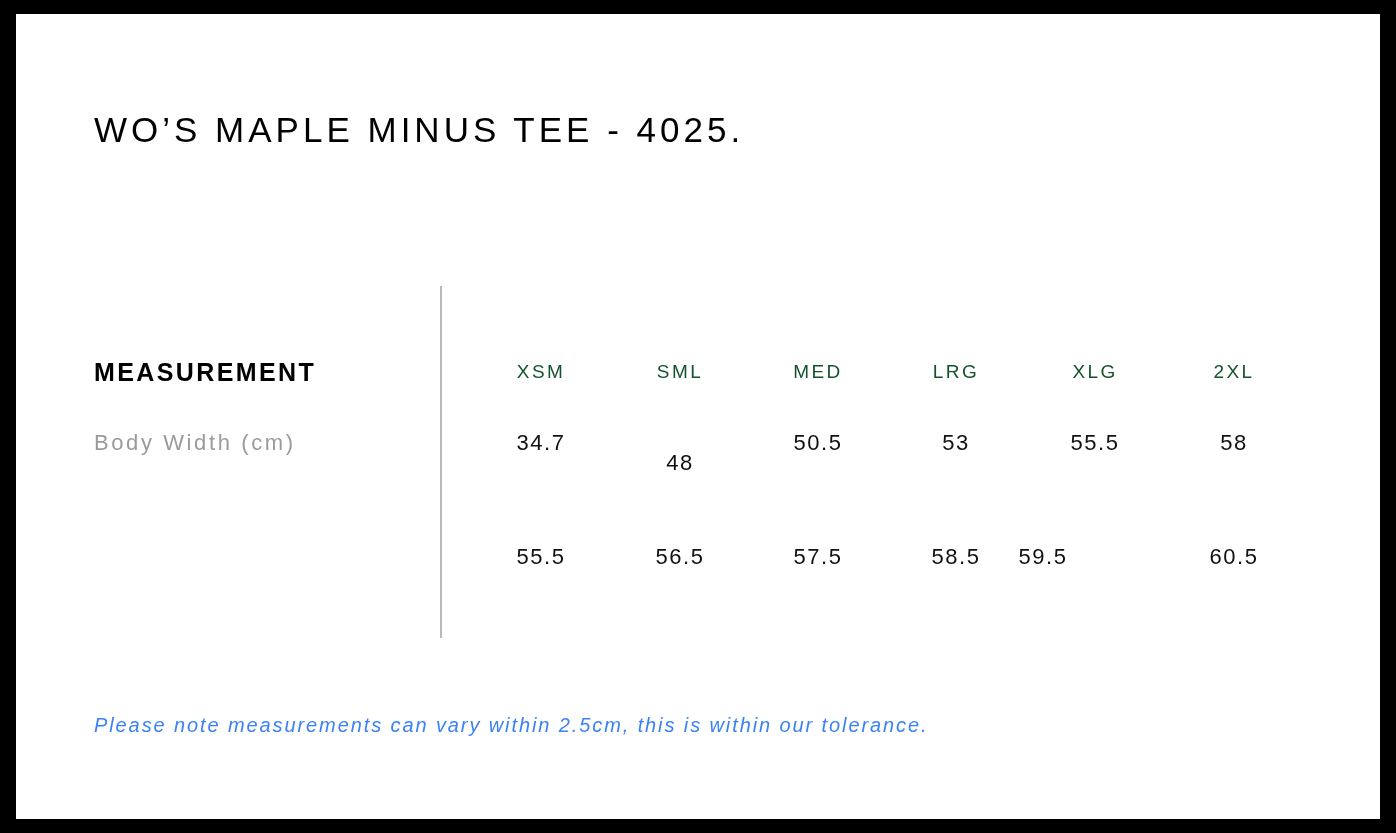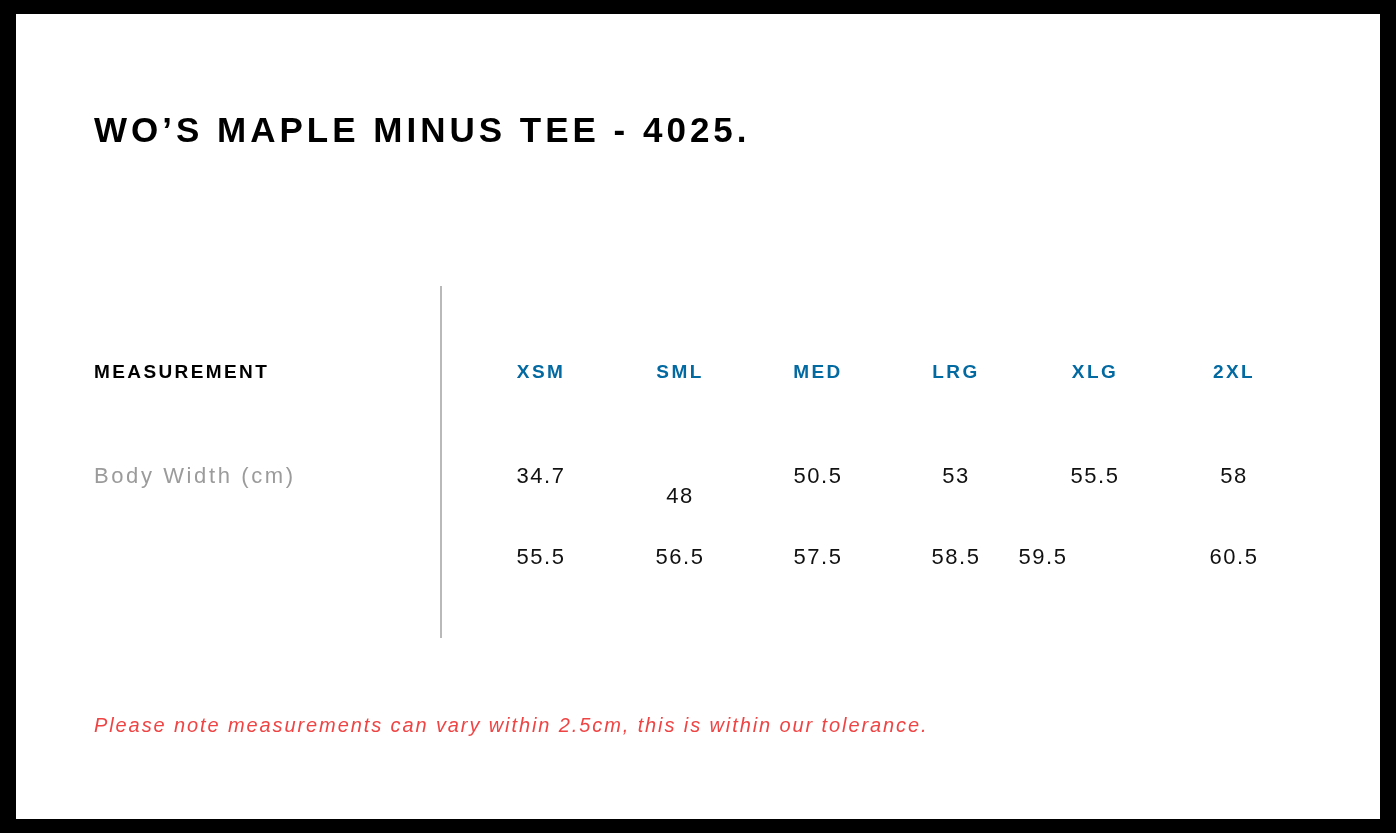--- a/index.html
+++ b/index.html
@@ -20,21 +20,21 @@
     width: 1364px;
     height: 805px;
     background: #ffffff;
     box-sizing: border-box;
   }
   .title {
     position: absolute;
     left: 78px;
     top: 96px;
     font-size: 35px;
-    font-weight: bold;
+    font-weight: normal;
     letter-spacing: 4.0px;
     color: #000000;
     white-space: nowrap;
   }
   .divider {
     position: absolute;
     left: 424px;
     top: 272px;
     width: 2px;
     height: 352px;
@@ -47,67 +47,67 @@
     width: 100%;
     height: 100%;
   }
   .row {
     position: absolute;
     left: 0;
     width: 100%;
     height: 40px;
   }
   .row-header { top: 338px; }
-  .row-0 { top: 442px; }
+  .row-0 { top: 409px; }
   .row-1 { top: 523px; }
 
   .cell {
     position: absolute;
     top: 0;
     line-height: 40px;
     white-space: nowrap;
   }
   .measure-head {
     left: 78px;
-    font-size: 19px;
+    font-size: 25px;
     font-weight: bold;
     letter-spacing: 2.4px;
     color: #000000;
   }
   .measure-label {
     left: 78px;
     font-size: 22px;
     font-weight: normal;
     letter-spacing: 2.6px;
     color: #9b9b9b;
   }
   .size-head {
     font-size: 19px;
-    font-weight: bold;
+    font-weight: normal;
     letter-spacing: 2.4px;
-    color: #0369a1;
+    color: #14532d;
     text-align: left;
     transform: translateX(-50%);
   }
   .value {
     font-size: 22px;
     font-weight: normal;
     letter-spacing: 1.6px;
     color: #111111;
     text-align: center;
     transform: translateX(-50%);
   }
   .note {
     position: absolute;
     left: 78px;
     top: 700px;
     font-size: 20px;
     font-style: italic;
     letter-spacing: 1.9px;
-    color: #ef4444;
+    color: #3b82f6;
     white-space: nowrap;
   }
 </style>
 </head>
 <body>
 
 <div class="page">
 
   <div class="title">WO’S MAPLE MINUS TEE - 4025.</div>
 

